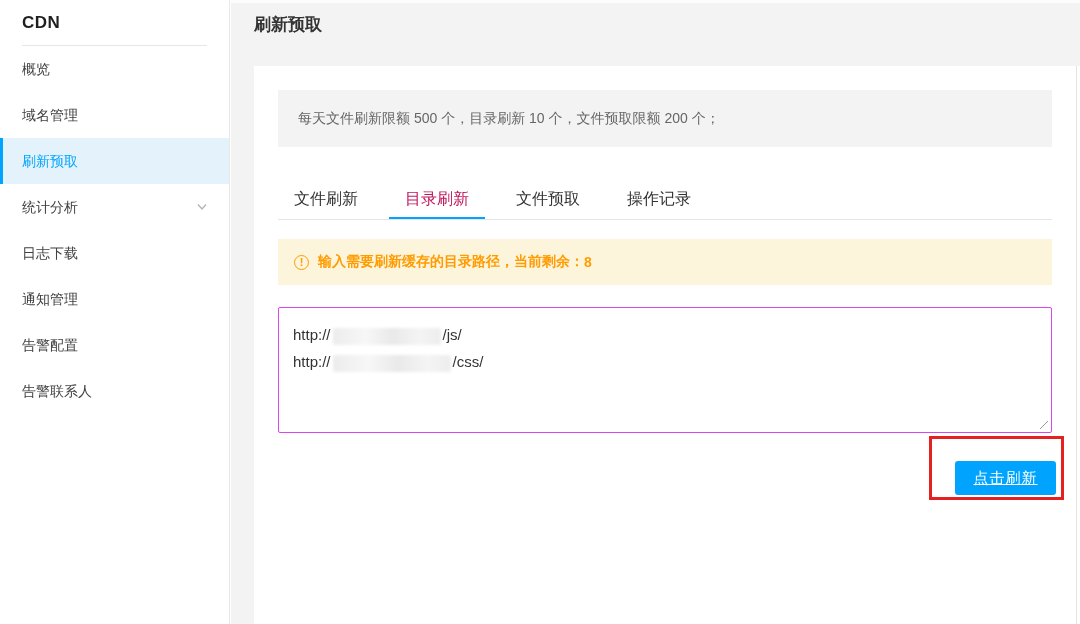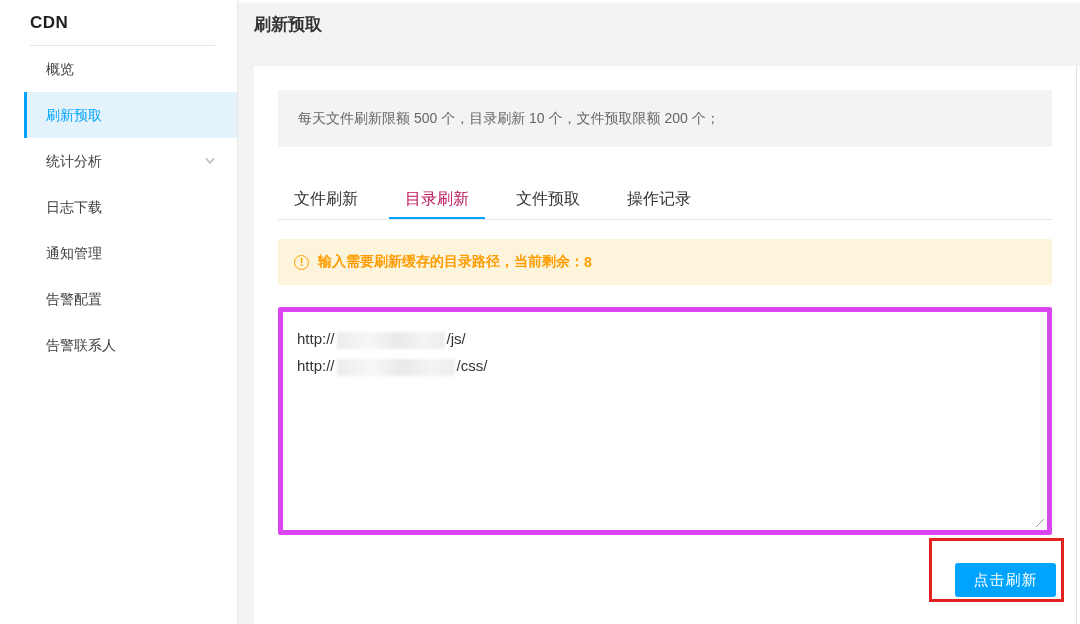--- a/index.html
+++ b/index.html
@@ -1,26 +1,26 @@
 <!DOCTYPE html>
 <html><head>
 <meta charset="utf-8">
 <style>
   * { margin:0; padding:0; box-sizing:border-box; }
   html,body { width:1080px; height:624px; overflow:hidden; background:#fff;
     font-family:"Liberation Sans","DejaVu Sans",sans-serif; }
   .app { position:relative; width:1080px; height:624px; }
 
   
-  .sidebar { position:absolute; left:8px; top:0; width:230px; height:624px;
+  .sidebar { position:absolute; left:0; top:0; width:230px; height:624px;
     background:#fff; border-right:1px solid #e8e8e8; z-index:2; }
   .sidebar-title { padding:13px 0 0 22px; font-size:17px; font-weight:700;
     color:#1f1f1f; letter-spacing:.5px; }
   .sidebar-sep { border:none; border-top:1px solid #e6e6e6; margin:12px 22px 0 22px; }
-  .side-menu { list-style:none;margin-left:16px; }
+  .side-menu { list-style:none; }
   .side-item { position:relative; height:46px; line-height:46px; padding-left:22px;
     font-size:14px; color:#404040; cursor:pointer; white-space:nowrap; }
   .side-item.active { background:#e4f3fb; color:#00a4ff; border-left:3px solid #00a4ff;
     padding-left:19px; }
   .side-item .chevron { position:absolute; right:22px; top:19px; width:10px; height:8px;
     color:#b5b5b5; }
 
   
   .main { position:absolute; left:231px; top:0; right:0; bottom:0; background:#f3f3f3;
     border-top:3px solid #fcfcfc; }
@@ -39,50 +39,53 @@
   .tab { padding:0 16px; margin-right:15px; line-height:38px; font-size:16px;
     color:#333; cursor:pointer; white-space:nowrap; }
   .tab.active { color:#be185d; border-bottom:2px solid #00a4ff; }
 
   .notice { margin-top:19px; height:46px; background:#fdf4dc; display:flex;
     align-items:center; padding:0 16px; color:#ff9c00; font-size:14px; font-weight:600; }
   .notice-icon { display:inline-flex; align-items:center; justify-content:center;
     width:15px; height:15px; border:1px solid #ff9c00; border-radius:50%;
     font-size:11px; font-weight:700; margin-right:9px; flex:0 0 auto; }
 
-  .url-box { position:relative; margin-top:22px; height:228px; border:5px solid #d946ef;
+  .url-box { position:relative; margin-top:22px; height:126px; border:1px solid #d946ef;
     border-radius:2px; background:#fff; padding:13px 14px; font-size:15px; color:#333;
     line-height:27px; cursor:text; overflow:hidden; }
   .url-box::after { content:""; position:absolute; right:3px; bottom:3px; width:10px;
     height:10px; background:repeating-linear-gradient(135deg, transparent 0 2px,
       #9a9a9a 2px 3px, transparent 3px 6px);
     clip-path:polygon(100% 0, 100% 100%, 0 100%); }
   .redact { display:inline-block; vertical-align:middle; height:17px; margin:0 2px;
     border-radius:2px; filter:blur(1.5px);
     background:linear-gradient(90deg,#ececec 0%,#f7f7f7 30%,#e9e9e9 55%,#f4f4f4 80%,#ededed 100%); }
   .redact.w1 { width:108px; } .redact.w2 { width:118px; }
 
   .action-row { display:flex; justify-content:flex-end; margin-top:3px; }
   .annotation-box { border:3px solid #e32121; padding:22px 5px 2px 23px;
     margin-right:-12px; display:flex; align-items:flex-end; justify-content:flex-end; }
   .refresh-btn { width:101px; height:34px; background:#00a4ff; color:#fff;
     border:none; border-radius:3px; font-size:15px; cursor:pointer;
-    font-family:inherit; letter-spacing:1px; }
+    font-family:inherit; letter-spacing:1px;text-decoration:underline; }
 </style>
 </head>
 <body>
 
 <div class="app">
 
   <aside class="sidebar">
     <div class="sidebar-title">CDN</div>
     <hr class="sidebar-sep">
     <ul class="side-menu">
       <li class="side-item">
         <span>概览</span>
+      </li>
+      <li class="side-item">
+        <span>域名管理</span>
       </li>
       <li class="side-item active">
         <span>刷新预取</span>
       </li>
       <li class="side-item">
         <span>统计分析</span>
         <svg class="chevron" viewBox="0 0 10 8">
           <polyline points="1,1.5 5,6 9,1.5" fill="none" stroke="currentColor" stroke-width="1.4"></polyline>
         </svg>
       </li>

